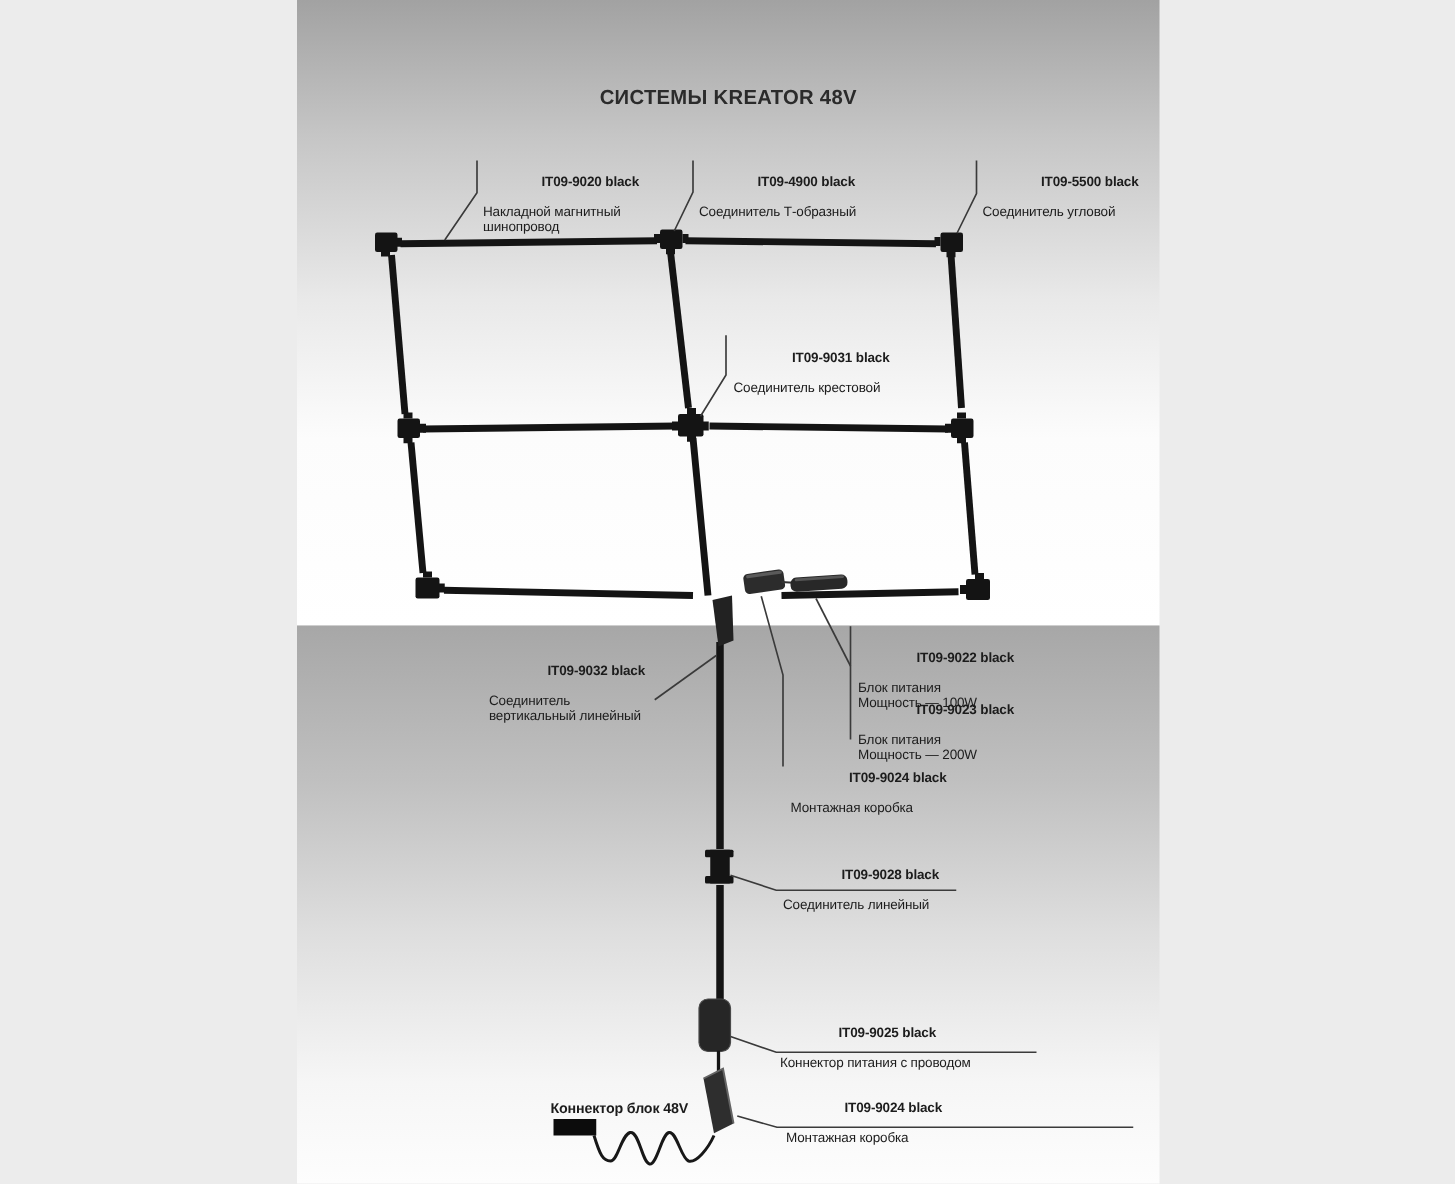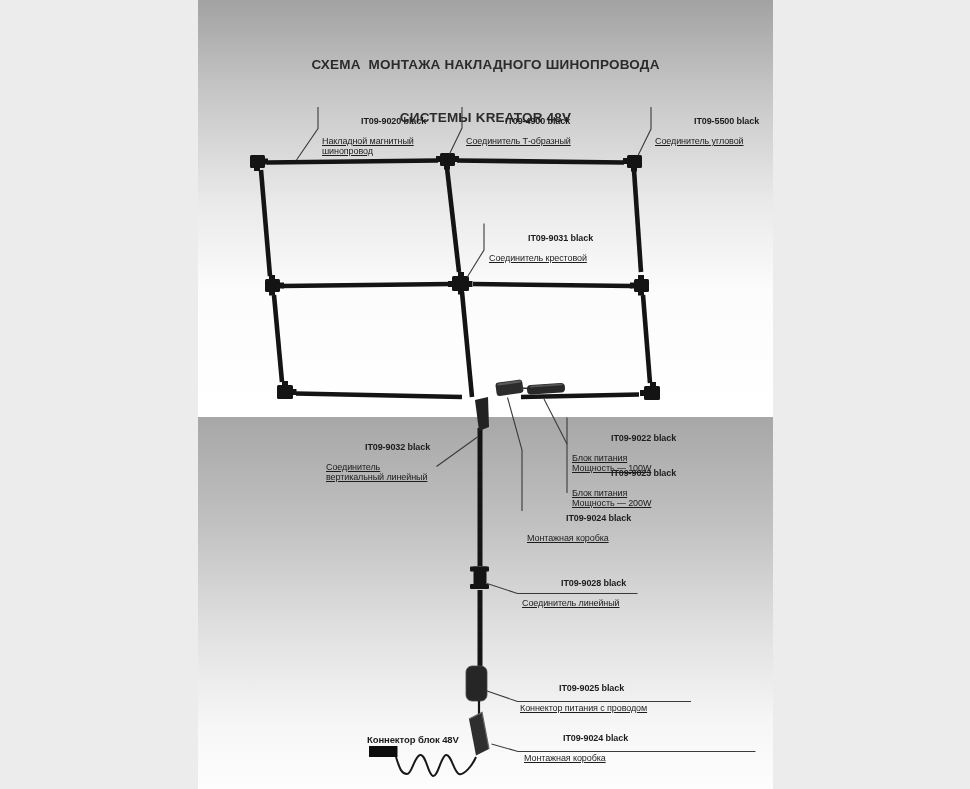--- a/index.html
+++ b/index.html
@@ -27,35 +27,34 @@
   svg.diagram{position:absolute;left:0;top:0;}
   .track{stroke:var(--track,#141414);stroke-width:4.6;stroke-linecap:butt;}
   .track-thick{stroke:var(--track,#141414);stroke-width:5;stroke-linecap:butt;}
   .conn{fill:var(--track,#161616);}
   .leader{stroke:var(--leader,#3a3a3a);stroke-width:1.1;fill:none;}
   .lbl{
     position:absolute;font-size:9px;line-height:10px;color:var(--labeltext,#1c1c1c);
     letter-spacing:-0.1px;white-space:pre-line;
   }
   .lbl .code{font-weight:700;padding-left:39px;}
-  .lbl .desc{font-weight:400;text-decoration:underline;}
+  .lbl .desc{font-weight:400;}
   .lbl-big{font-size:9.5px;font-weight:700;}
 </style>
 </head>
 <body style="background: rgb(236, 236, 236);">
 
 <div class="bg"></div>
 
 <div class="content">
   <div class="bg-ceiling"></div>
   <div class="bg-wall"></div>
 </div>
 
 <div class="title">
-  <div>СХЕМА  МОНТАЖА НАКЛАДНОГО ШИНОПРОВОДА</div>
   <div>СИСТЕМЫ KREATOR 48V</div>
 </div>
 
 <svg class="diagram" width="970" height="789" viewBox="0 0 970 789">
 
   <g>
     <line class="track" x1="267" y1="162.5" x2="438" y2="160.5"></line>
     <line class="track" x1="457" y1="160.5" x2="624" y2="162.5"></line>
     <line class="track" x1="282" y1="286" x2="451" y2="284"></line>
     <line class="track" x1="473" y1="284" x2="632" y2="286"></line>

